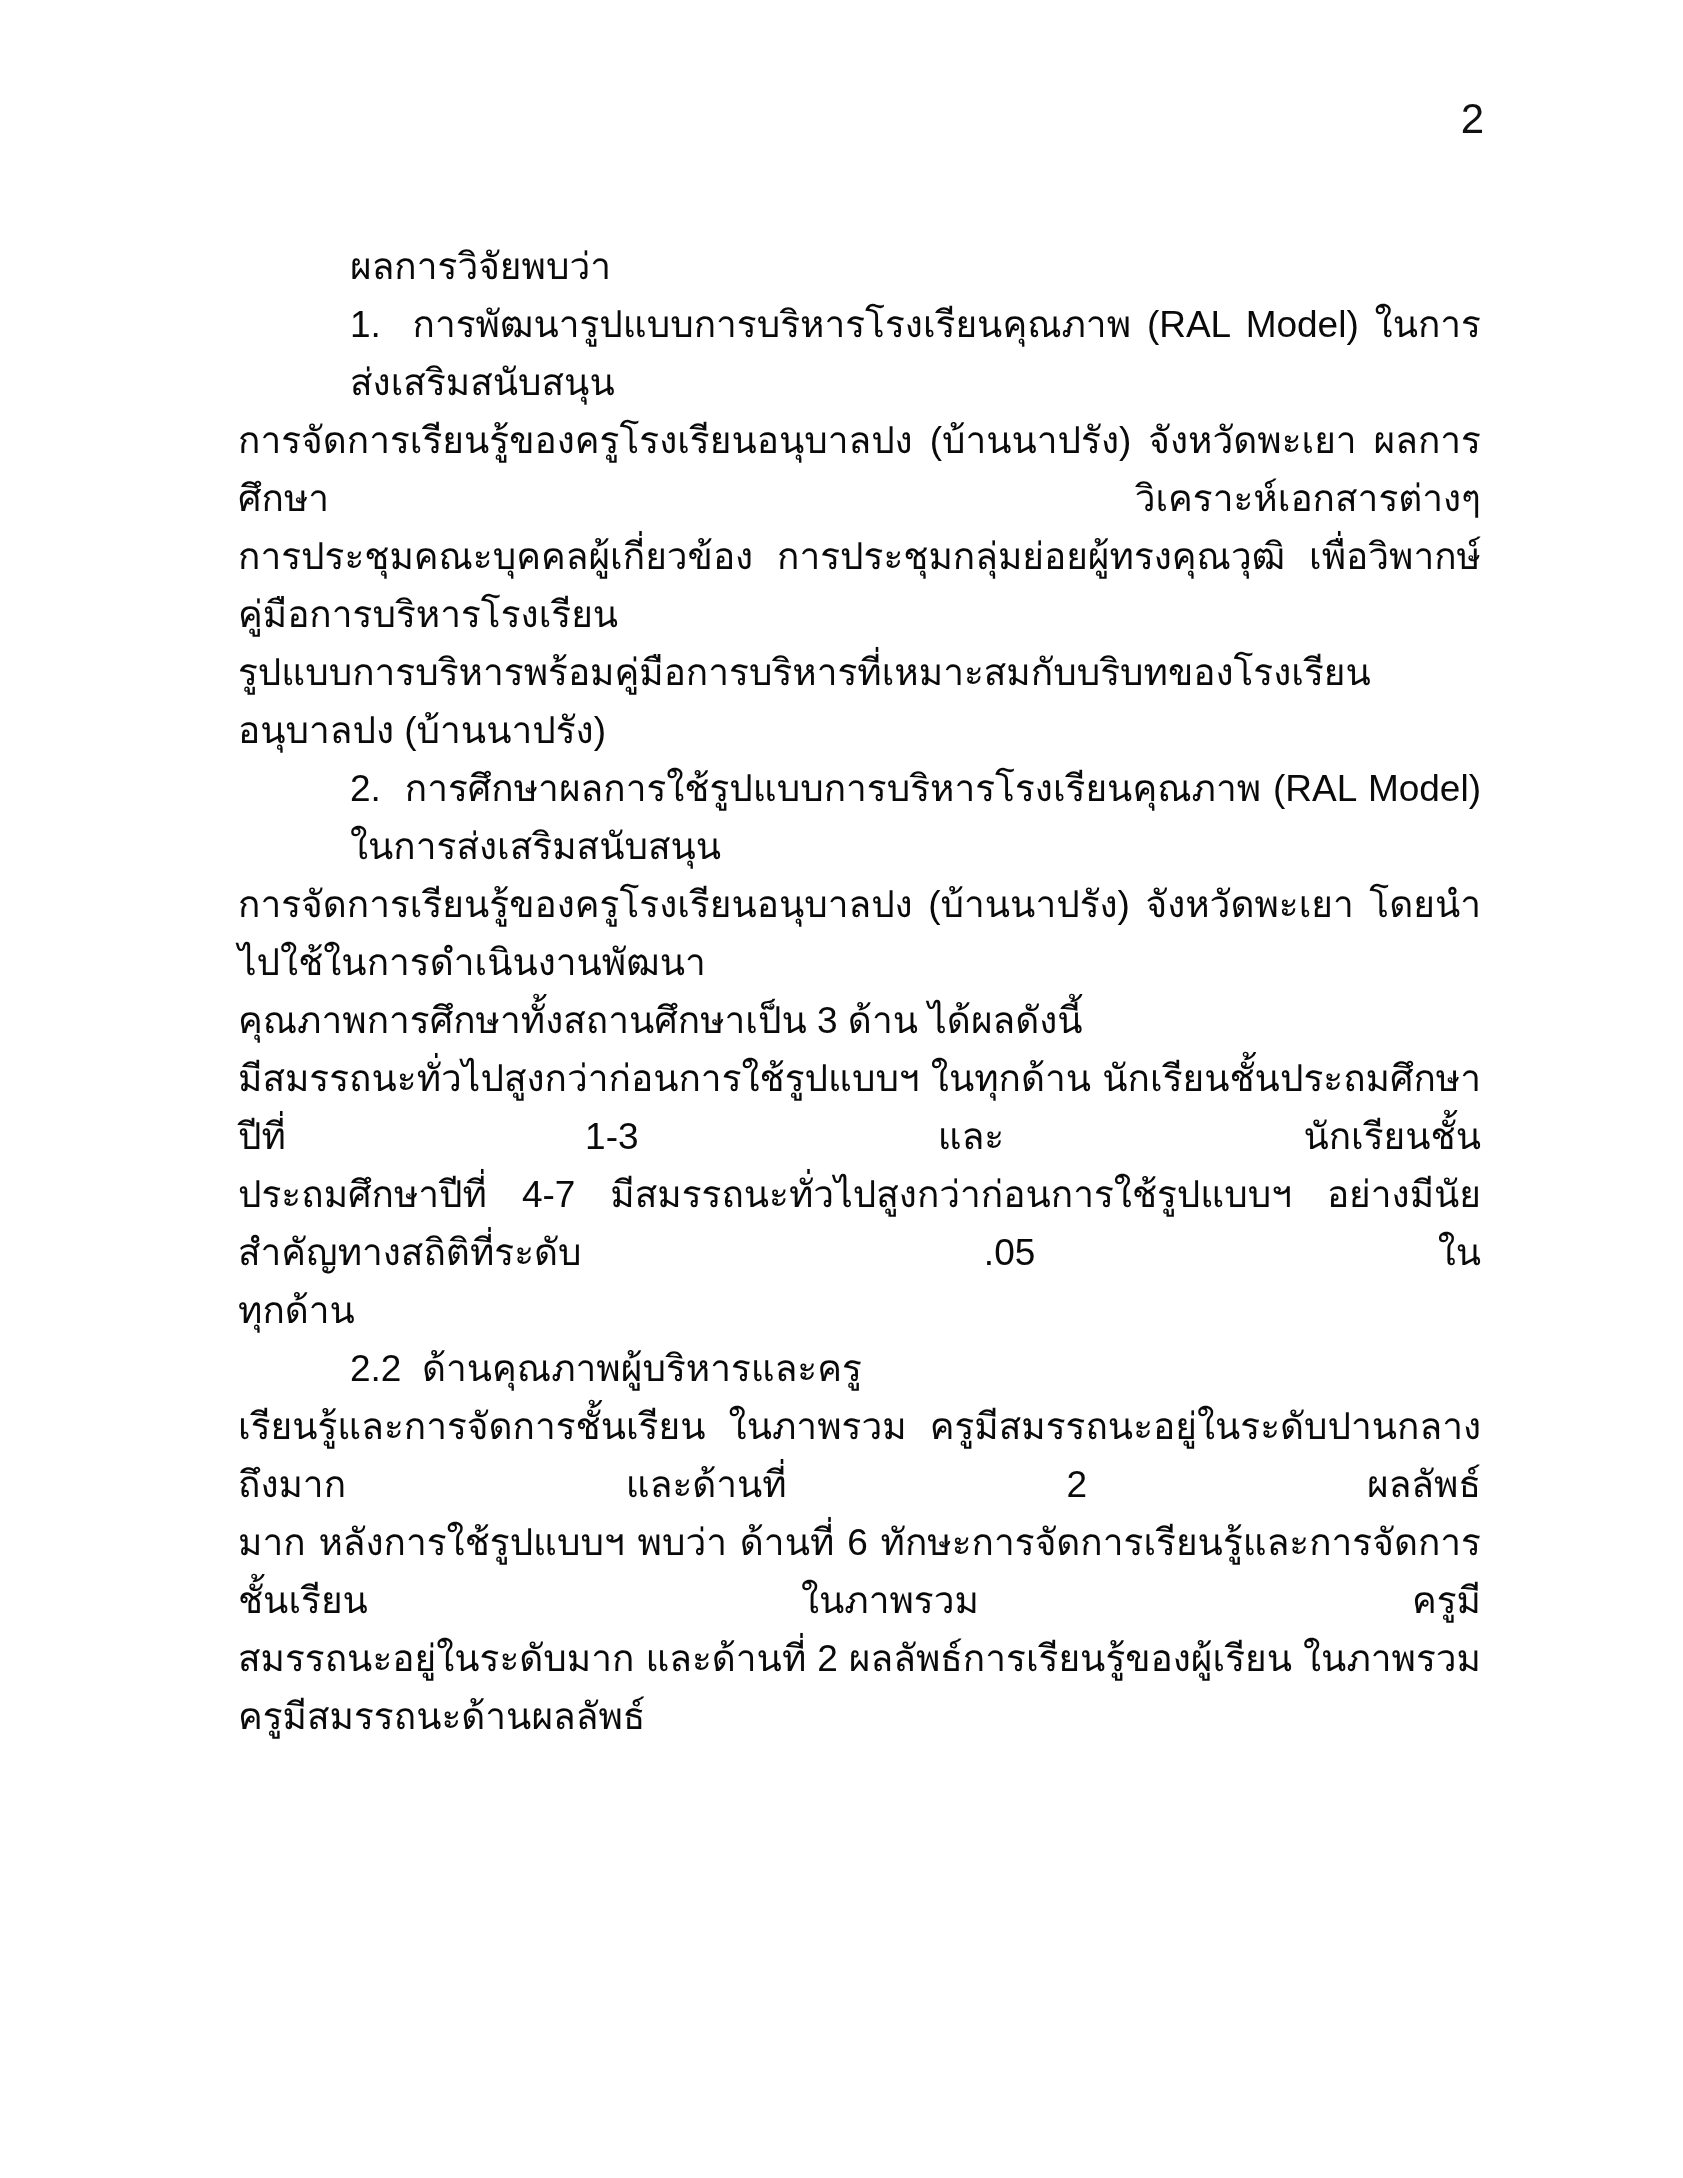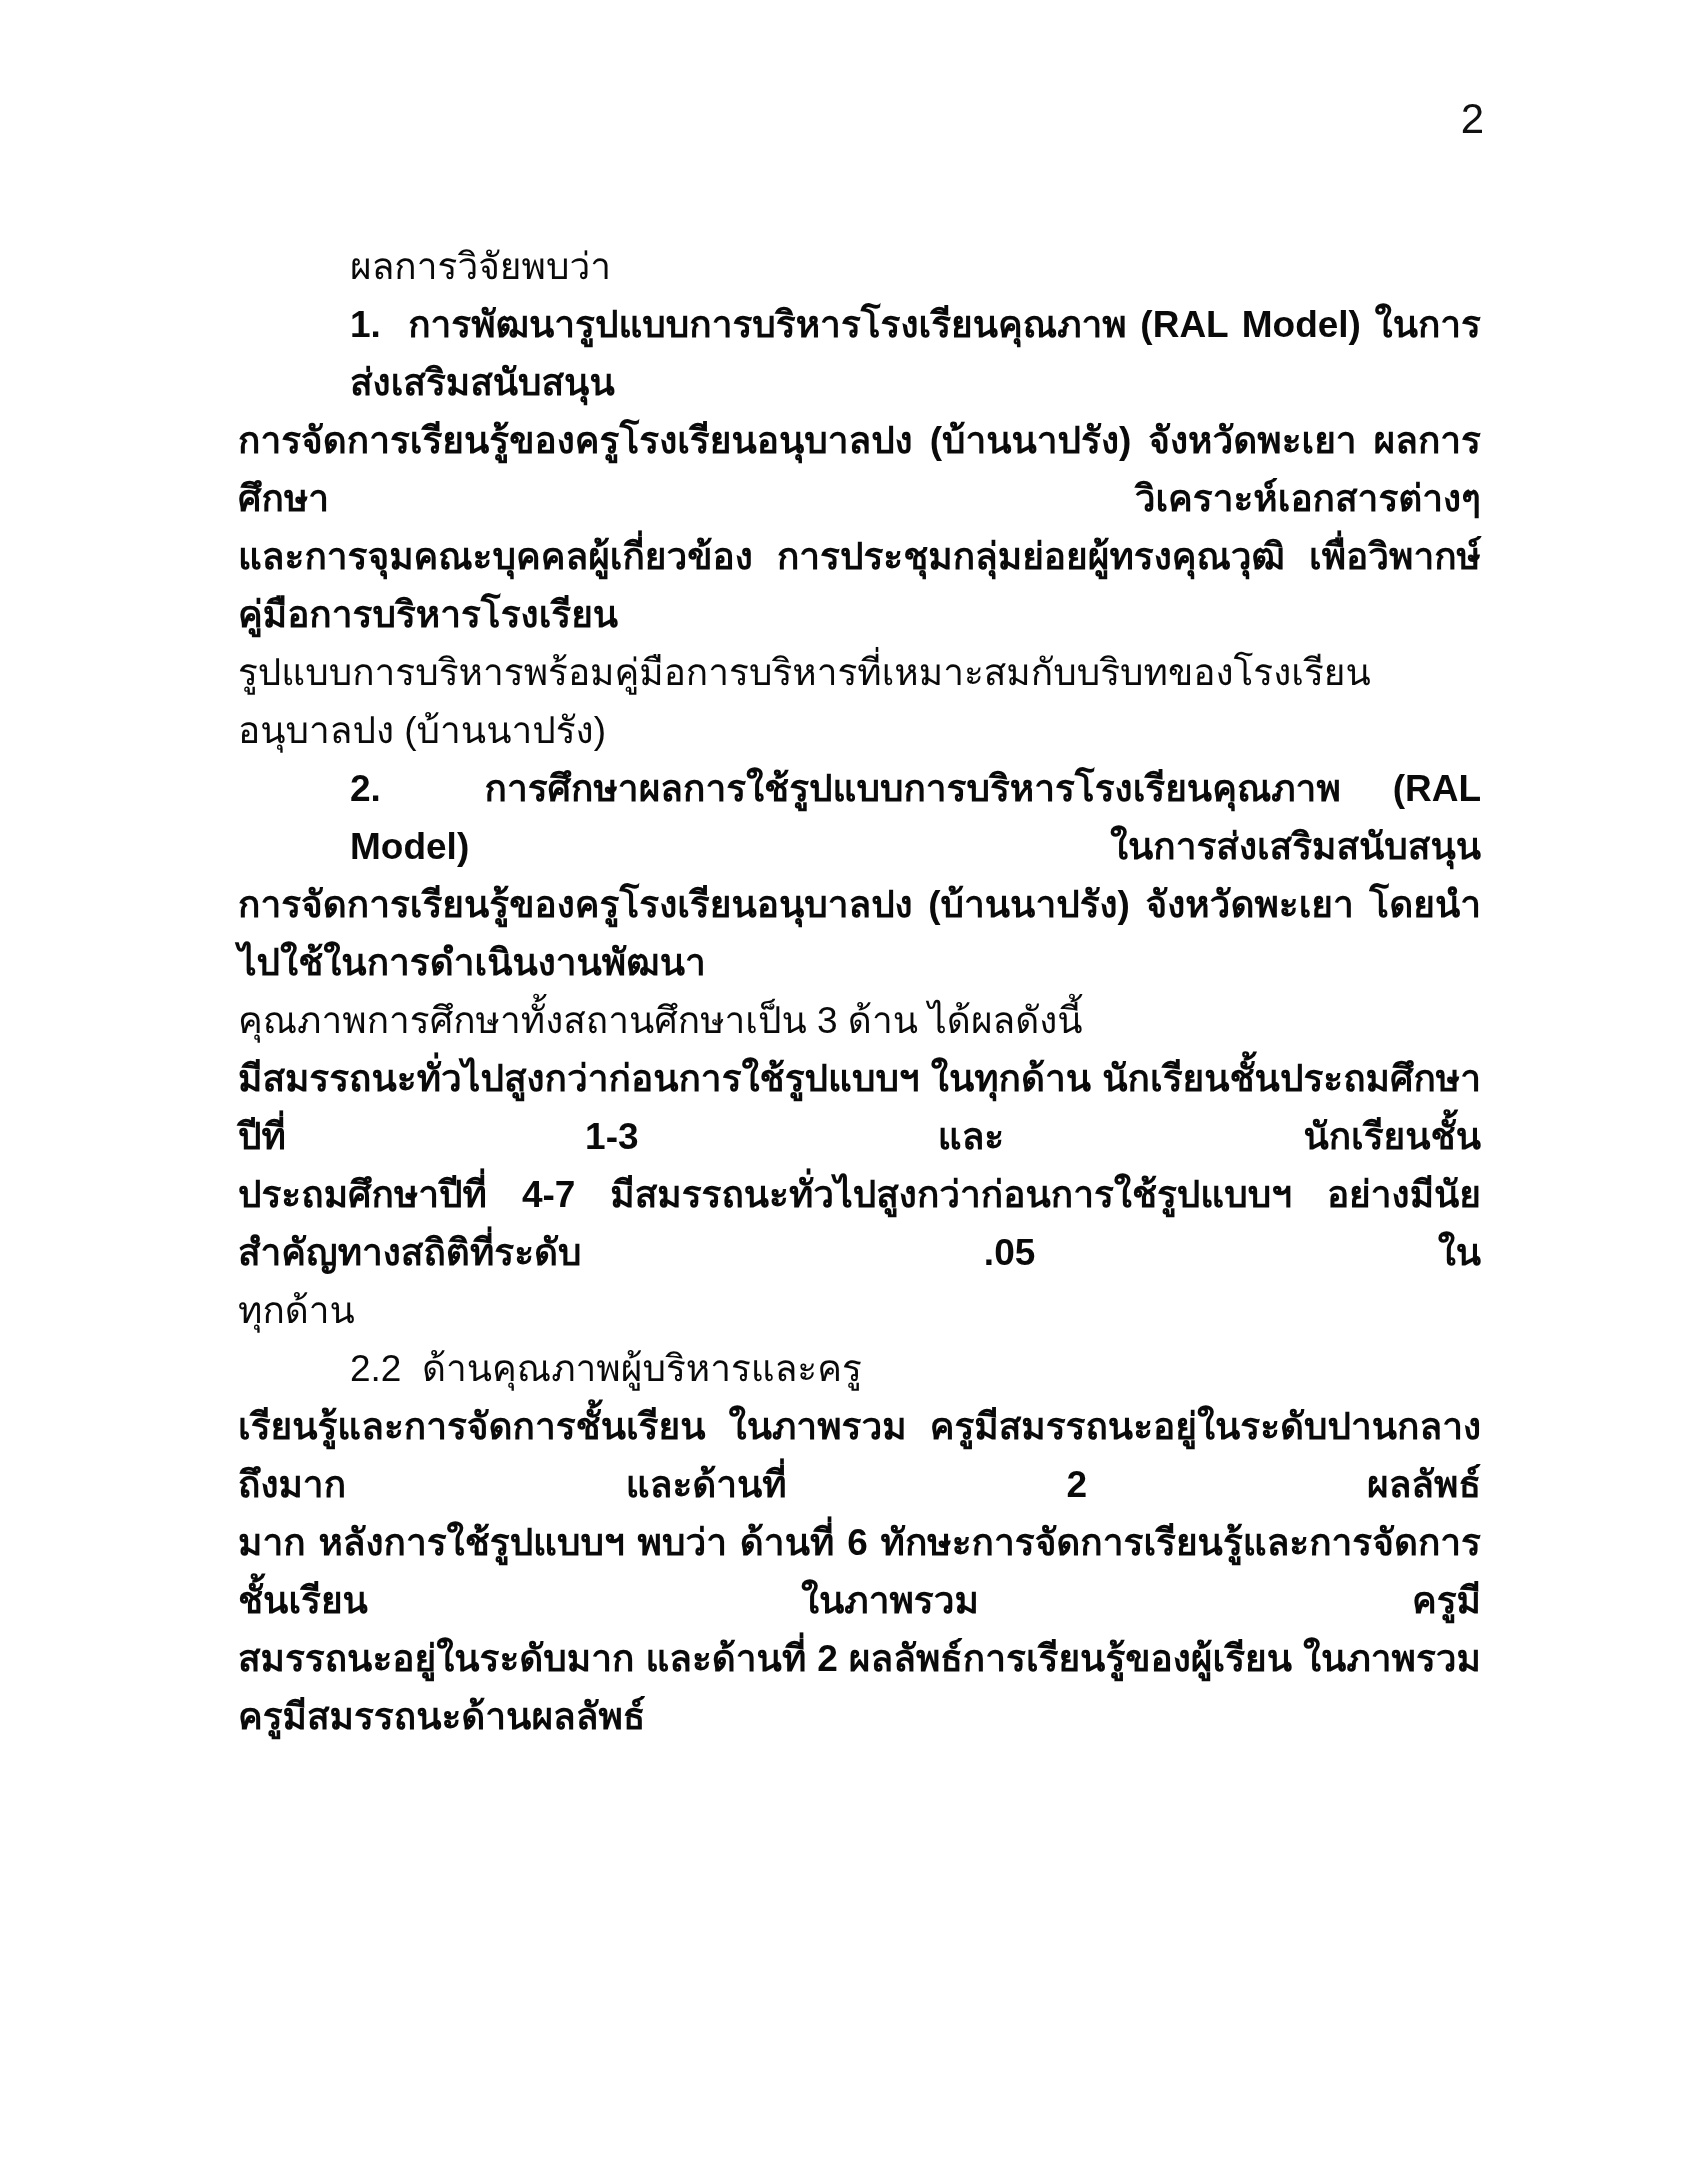--- a/index.html
+++ b/index.html
@@ -34,36 +34,35 @@
     color: #0a0a0a;
   }
   .line {
     min-height: 58px;
     text-align: left;
     white-space: normal;
   }
   .line.just {
     text-align: justify;
     text-align-last: justify;
-    font-weight: bold;
     -moz-text-align-last: justify;
   }
   .line.ind1 { padding-left: 112px; }
   .line.ind2 { padding-left: 158px; }
 </style>
 </head>
 <body>
 
 <div class="page">
   <div class="page-number">2</div>
   <div class="body-text">
       <div class="line ind1">ผลการวิจัยพบว่า</div>
       <div class="line ind1 just">1.&nbsp; การพัฒนารูปแบบการบริหารโรงเรียนคุณภาพ (RAL Model) ในการส่งเสริมสนับสนุน</div>
       <div class="line just">การจัดการเรียนรู้ของครูโรงเรียนอนุบาลปง (บ้านนาปรัง) จังหวัดพะเยา ผลการศึกษา วิเคราะห์เอกสารต่างๆ</div>
-      <div class="line just">และการจุมคณะบุคคลผู้เกี่ยวข้อง การประชุมกลุ่มย่อยผู้ทรงคุณวุฒิ เพื่อวิพากษ์ คู่มือการบริหารโรงเรียน</div>
+      <div class="line just">การประชุมคณะบุคคลผู้เกี่ยวข้อง การประชุมกลุ่มย่อยผู้ทรงคุณวุฒิ เพื่อวิพากษ์ คู่มือการบริหารโรงเรียน</div>
       <div class="line">รูปแบบการบริหารพร้อมคู่มือการบริหารที่เหมาะสมกับบริบทของโรงเรียนอนุบาลปง (บ้านนาปรัง)</div>
       <div class="line ind1 just">2.&nbsp; การศึกษาผลการใช้รูปแบบการบริหารโรงเรียนคุณภาพ (RAL Model) ในการส่งเสริมสนับสนุน</div>
       <div class="line just">การจัดการเรียนรู้ของครูโรงเรียนอนุบาลปง (บ้านนาปรัง) จังหวัดพะเยา โดยนำไปใช้ในการดำเนินงานพัฒนา</div>
       <div class="line">คุณภาพการศึกษาทั้งสถานศึกษาเป็น 3 ด้าน ได้ผลดังนี้</div>
       <div class="line just">มีสมรรถนะทั่วไปสูงกว่าก่อนการใช้รูปแบบฯ ในทุกด้าน นักเรียนชั้นประถมศึกษาปีที่ 1-3 และ นักเรียนชั้น</div>
       <div class="line just">ประถมศึกษาปีที่ 4-7 มีสมรรถนะทั่วไปสูงกว่าก่อนการใช้รูปแบบฯ อย่างมีนัยสำคัญทางสถิติที่ระดับ .05 ใน</div>
       <div class="line">ทุกด้าน</div>
       <div class="line ind1">2.2&nbsp; ด้านคุณภาพผู้บริหารและครู</div>
       <div class="line just">เรียนรู้และการจัดการชั้นเรียน ในภาพรวม ครูมีสมรรถนะอยู่ในระดับปานกลางถึงมาก และด้านที่ 2 ผลลัพธ์</div>
       <div class="line just">มาก หลังการใช้รูปแบบฯ พบว่า ด้านที่ 6 ทักษะการจัดการเรียนรู้และการจัดการชั้นเรียน ในภาพรวม ครูมี</div>

